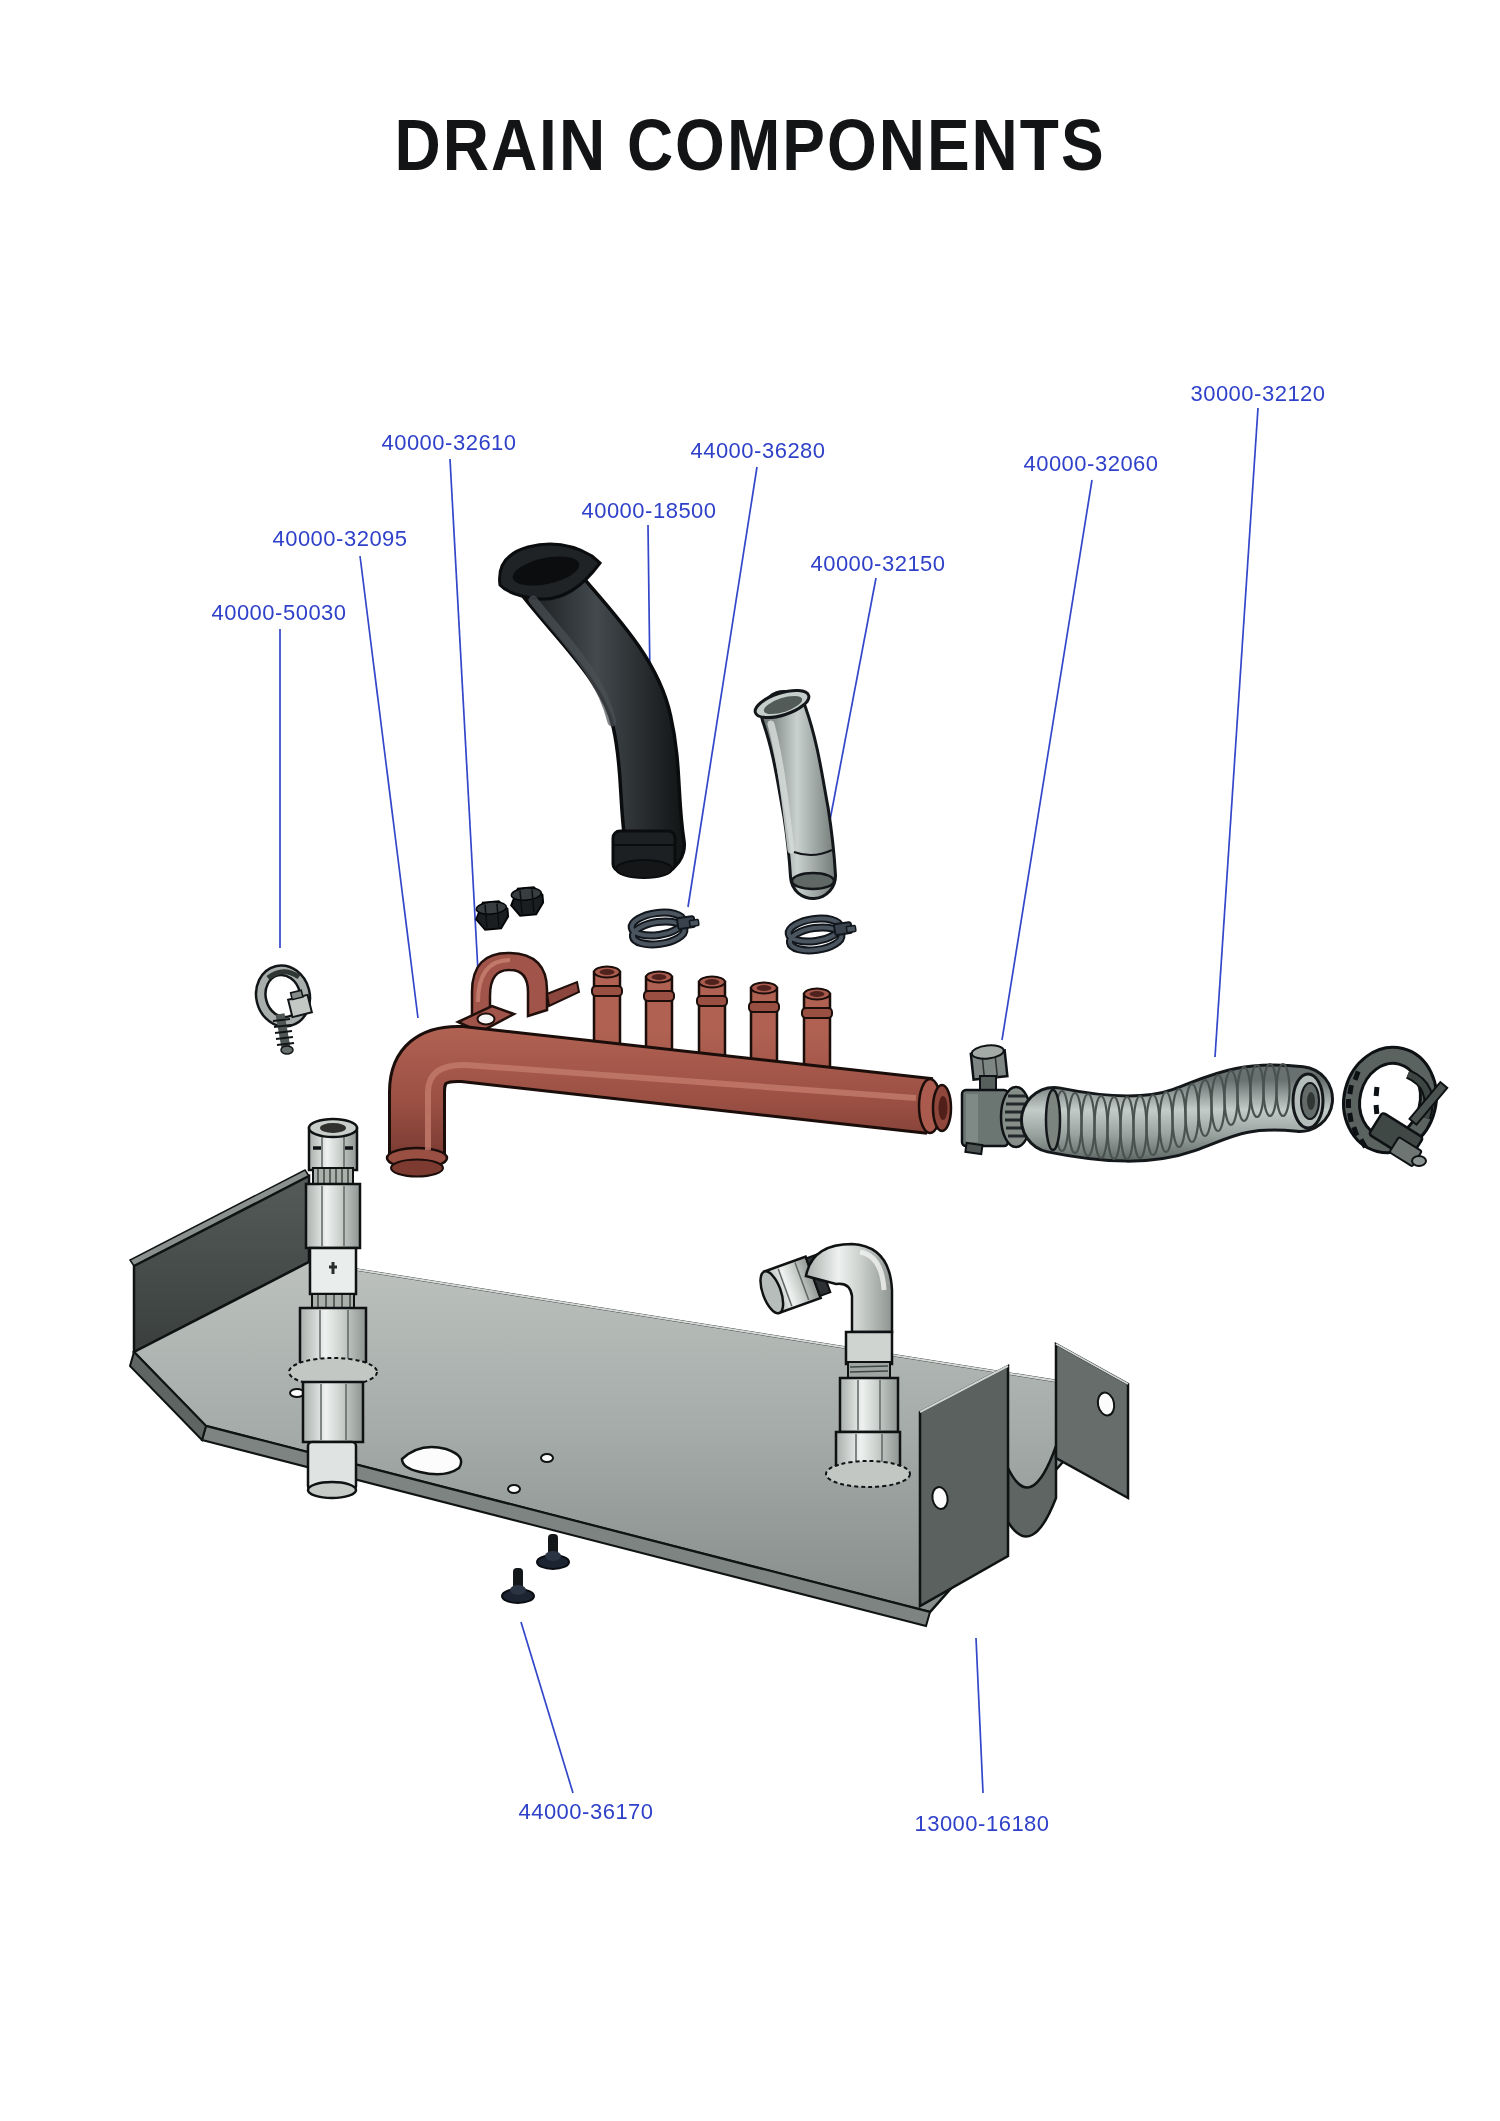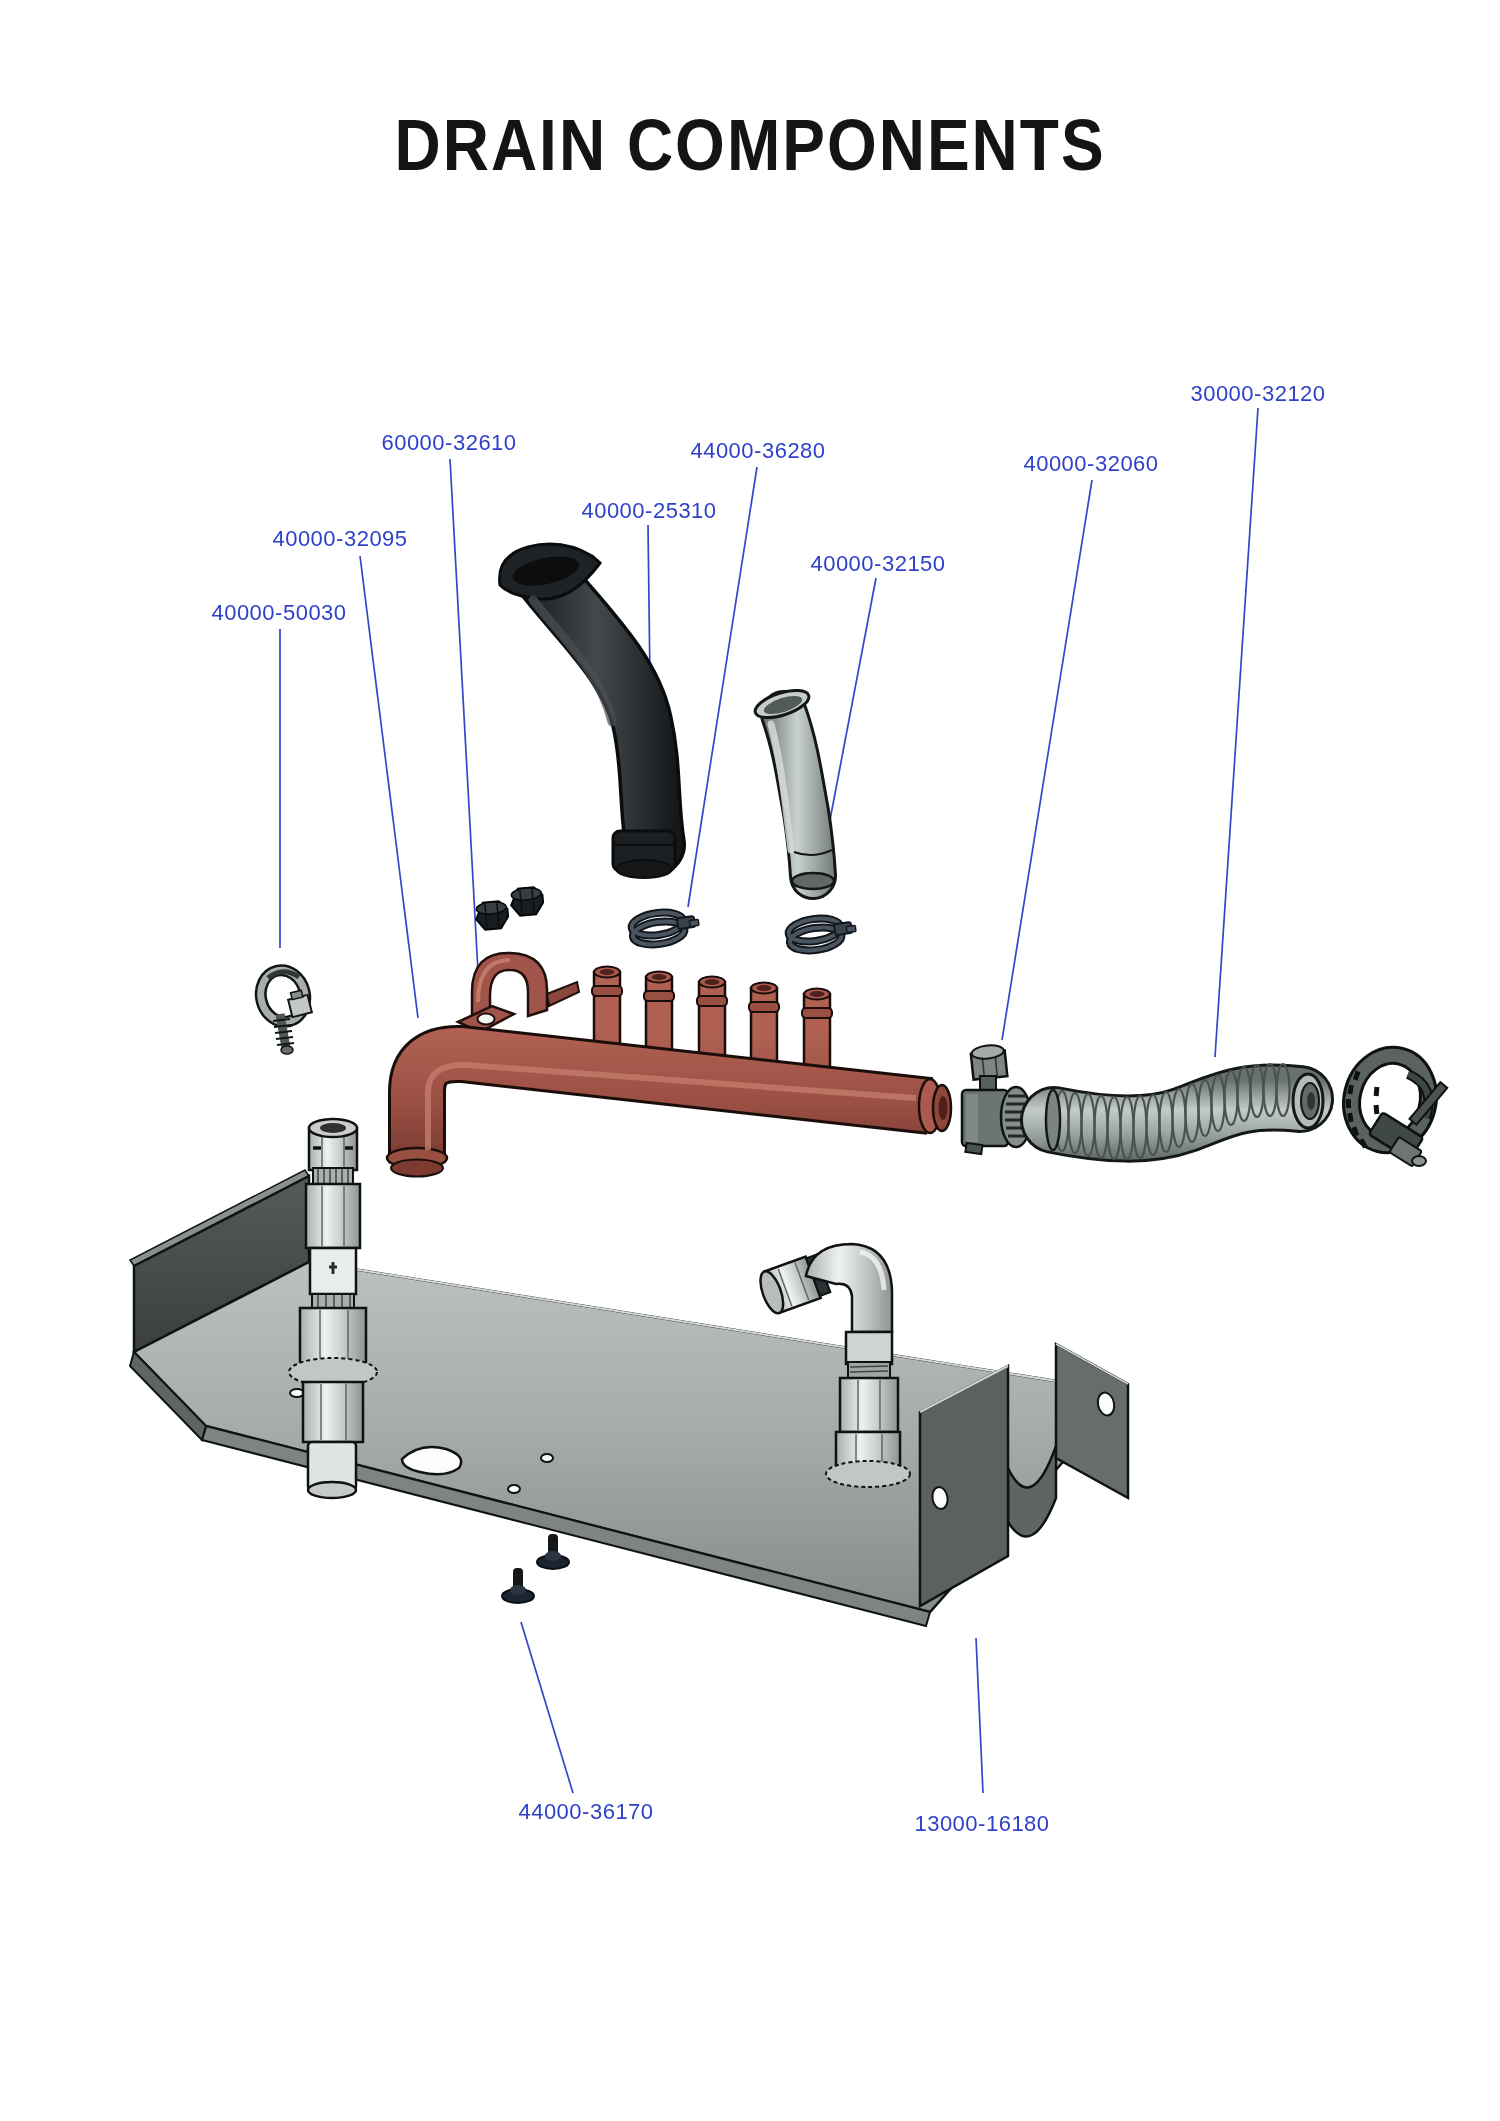--- a/index.html
+++ b/index.html
@@ -365,23 +365,23 @@
       <ellipse cx="553" cy="1556" rx="8" ry="5" fill="#2a3442"></ellipse>
     </g>
     <g>
       <rect x="513" y="1568" width="10" height="28" rx="4" fill="#14171a"></rect>
       <ellipse cx="518" cy="1596" rx="16" ry="7" fill="#1b2430" stroke="#0a0d12" stroke-width="2"></ellipse>
       <ellipse cx="518" cy="1590" rx="8" ry="5" fill="#2a3442"></ellipse>
     </g>
   </svg>
 
   <div class="part-label" style="left:1258px;top:381px">30000-32120</div>
-  <div class="part-label" style="left:449px;top:430px">60000-32610</div>
+  <div class="part-label" style="left:449px;top:430px">40000-32610</div>
   <div class="part-label" style="left:758px;top:438px">44000-36280</div>
   <div class="part-label" style="left:1091px;top:451px">40000-32060</div>
-  <div class="part-label" style="left:649px;top:498px">40000-25310</div>
+  <div class="part-label" style="left:649px;top:498px">40000-18500</div>
   <div class="part-label" style="left:878px;top:551px">40000-32150</div>
   <div class="part-label" style="left:340px;top:526px">40000-32095</div>
   <div class="part-label" style="left:279px;top:600px">40000-50030</div>
   <div class="part-label" style="left:586px;top:1799px">44000-36170</div>
   <div class="part-label" style="left:982px;top:1811px">13000-16180</div>
 
 </div>
 
 </body></html>

